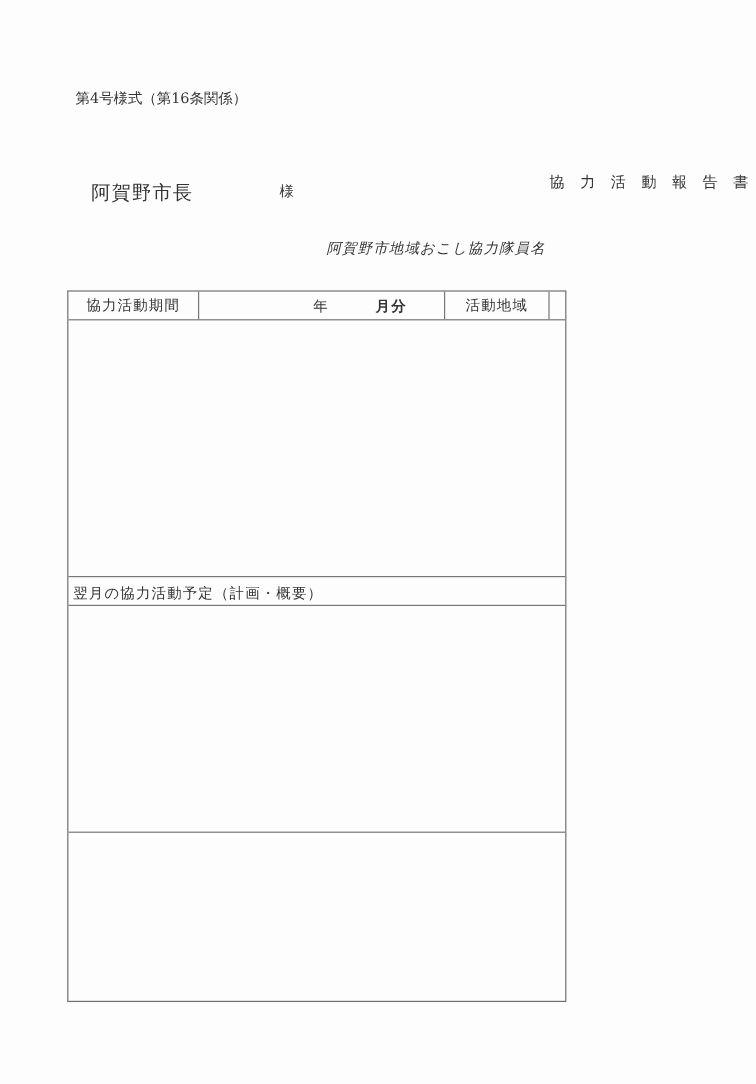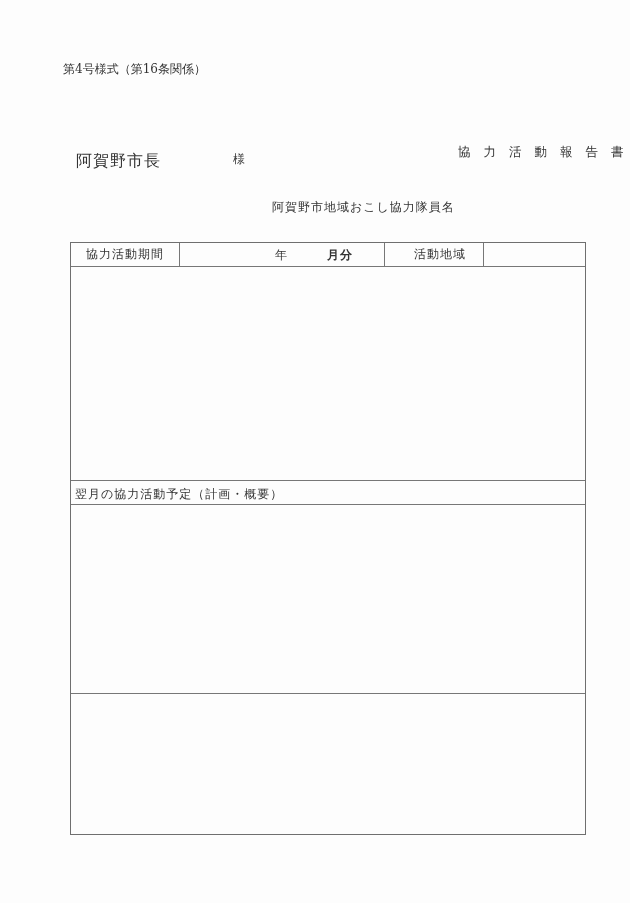--- a/index.html
+++ b/index.html
@@ -1,26 +1,26 @@
 <!DOCTYPE html>
 <html><head>
 <meta charset="utf-8">
 <style>
   html, body { margin: 0; padding: 0; background: #fdfdfd; }
   body { width: 630px; height: 903px; position: relative; overflow: hidden;
          font-family: "DejaVu Serif", "Liberation Serif", serif; color: #333; }
   .abs { position: absolute; white-space: nowrap; }
-  .form-number { left: 63px; top: 61px; font-size: 12px; }
+  .form-number { left: 63px; top: 74px; font-size: 12px; }
   .doc-title { left: 0; width: 630px; top: 104px; font-size: 12.5px; text-align: right; letter-spacing: 0; margin-top: 40px; }
   .doc-title span { display: inline-block; margin: 0 6.5px; }
   .addressee { left: 76px; top: 151px; font-size: 16px; letter-spacing: 1px; }
   .honorific { left: 233px; top: 151px; font-size: 12px; }
-  .member-name { left: 272px; top: 199px; font-size: 12px; letter-spacing: 1px; }
-  .table { position: absolute; left: 56px; top: 242px; width: 516px; height: 593px;
-           border: 1px solid #6f6f6f; box-sizing: border-box; margin-left: 14px; }
+  .member-name { left: 272px; top: 199px; font-size: 12px; letter-spacing: 1px; font-style: italic; }
+  .table { position: absolute; left: 56px; top: 242px; width: 416px; height: 593px;
+           border: 1px solid #6f6f6f; box-sizing: border-box; }
   .row { position: absolute; left: 0; width: 100%; border-bottom: 1px solid #777; box-sizing: border-box; }
   .cell { position: absolute; top: 0; height: 100%; box-sizing: border-box; border-right: 1px solid #777;
           font-size: 12px; display: flex; align-items: center; }
   .label { font-size: 12px; position: absolute; left: 4px; top: 5px; letter-spacing: 1px; }
   .center { justify-content: center; letter-spacing: 1px; }
 </style>
 </head>
 <body>
 
 <div class="abs form-number">第4号様式（第16条関係）</div>
@@ -34,21 +34,21 @@
 <div class="abs member-name">阿賀野市地域おこし協力隊員名</div>
 
 <div class="table">
 
   <div class="row" style="top:0; height:24px;">
     <div class="cell center" style="left:0; width:109px;">協力活動期間</div>
     <div class="cell" style="left:109px; width:205px;">
       <span class="abs" style="left:95px; top:4px;">年</span>
       <span class="abs" style="left:147px; top:4px; letter-spacing:1px;font-weight:bold;">月分</span>
     </div>
-    <div class="cell center" style="left:326px; width:87px;">活動地域</div>
+    <div class="cell center" style="left:314px; width:87px;">活動地域</div>
     <div class="cell" style="left:401px; width:122px; border-right:none;"></div>
   </div>
 
   <div class="row" style="top:48px; height:190px;"></div>
 
   <div class="row" style="top:238px; height:24px;">
     <span class="label">翌月の協力活動予定（計画・概要）</span>
   </div>
   <div class="row" style="top:262px; height:189px;"></div>
 

